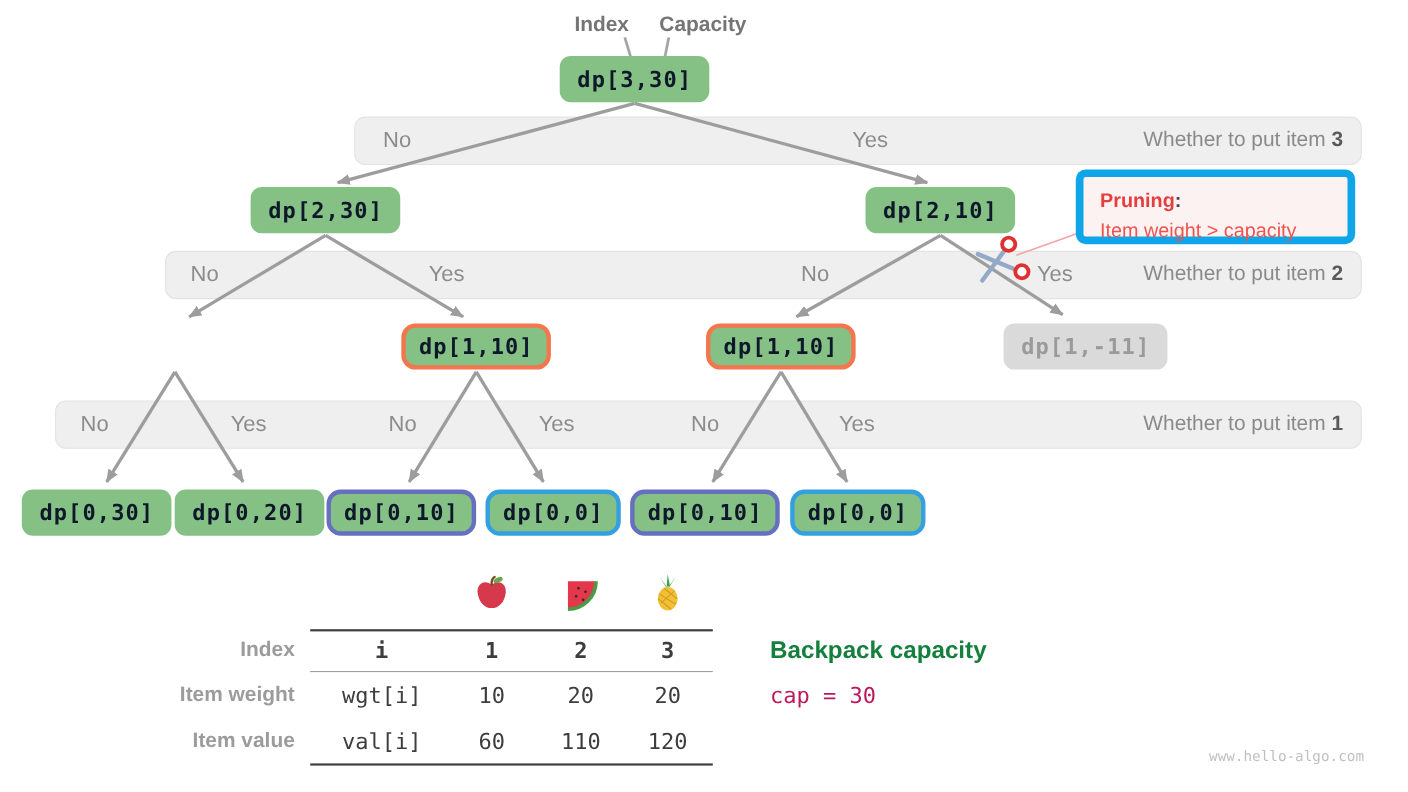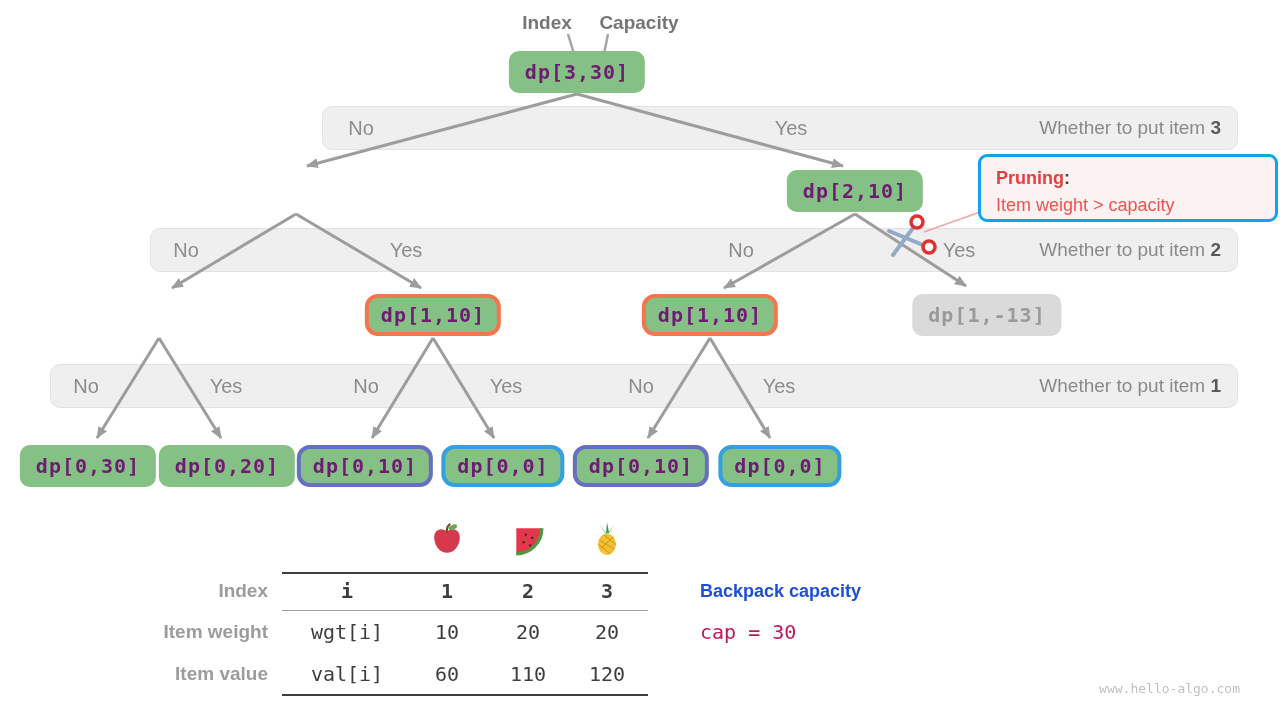--- a/index.html
+++ b/index.html
@@ -19,60 +19,60 @@
   .bar .bq{
     position:absolute;right:16px;top:50%;transform:translateY(-50%);
     font-size:19px;color:#8a8a8a;white-space:nowrap;
   }
   .bar .bq b{color:#5a5a5a;font-weight:bold;}
   
   #edges{position:absolute;left:0;top:0;z-index:2;}
   
   .node{
     position:absolute;transform:translate(-50%,-50%);z-index:3;
-    background:#85c185;color:#701a75;
+    background:#85c185;color:#0f172a;
     font-family:"DejaVu Sans Mono","Liberation Mono",monospace;
     font-weight:bold;font-size:20px;letter-spacing:1px;line-height:22px;
     padding:10px 16px;border-radius:10px;white-space:nowrap;
   }
   .node.ol{padding:6px 12px;border-radius:13px;}
   .node.orange{border:4px solid #f4764f;}
   .node.purple{border:4px solid #666fc0;}
   .node.blue{border:4px solid #35a0e0;}
   .node.gray{background:#dadada;color:#9a9a9a;}
   
   .toplabel{
     position:absolute;transform:translateX(-50%);z-index:3;
     font-size:19px;font-weight:bold;color:#757575;white-space:nowrap;
   }
   
   #pruning-box{
-    position:absolute;left:978px;top:154px;width:300px;height:68px;box-sizing:border-box;
-    background:#fdf2f2;border:3px solid #0ea5e9;border-radius:9px;z-index:4;
+    position:absolute;left:978px;top:154px;width:254px;height:68px;box-sizing:border-box;
+    background:#fdf2f2;border:7px solid #0ea5e9;border-radius:9px;z-index:4;
     padding:8px 0 0 15px;line-height:27px;font-size:18px;white-space:nowrap;
   }
   #pruning-box .pt{color:#e53e3e;font-weight:bold;}
   #pruning-box .pc{color:#454545;font-weight:bold;}
   #pruning-box .pd{color:#ef5350;}
   
   .rule{position:absolute;z-index:1;}
   .rowlabel{
     position:absolute;width:210px;text-align:right;transform:translateY(-50%);
     font-size:19px;font-weight:bold;color:#9c9c9c;white-space:nowrap;z-index:2;
   }
   .cell{
     position:absolute;transform:translate(-50%,-50%);z-index:2;
     font-family:"DejaVu Sans Mono","Liberation Mono",monospace;
     font-size:20px;color:#3d3d3d;white-space:nowrap;
   }
   .cell.hd{font-weight:bold;}
   .fruit{position:absolute;transform:translate(-50%,-50%);z-index:2;line-height:0;}
   #capacity-label{
     position:absolute;left:700px;top:591px;transform:translateY(-50%);
-    font-size:18px;font-weight:bold;color:#1d4ed8;white-space:nowrap;z-index:2;
+    font-size:22px;font-weight:bold;color:#15803d;white-space:nowrap;z-index:2;
   }
   #capacity-value{
     position:absolute;left:700px;top:632px;transform:translateY(-50%);
     font-family:"DejaVu Sans Mono","Liberation Mono",monospace;
     font-size:20px;color:#be185d;white-space:nowrap;z-index:2;
   }
   #watermark{
     position:absolute;right:40px;top:688px;transform:translateY(-50%);
     font-family:"DejaVu Sans Mono","Liberation Mono",monospace;
     font-size:13px;color:#c0c0c0;white-space:nowrap;z-index:2;
@@ -135,24 +135,25 @@
     <line x1="980" y1="212" x2="924" y2="232" stroke="#f2a5a5" stroke-width="1.5"></line>
     <g>
       <line x1="893" y1="255" x2="913" y2="228" stroke="#93a9c8" stroke-width="4" stroke-linecap="round"></line>
       <line x1="889" y1="231" x2="923" y2="245" stroke="#93a9c8" stroke-width="4" stroke-linecap="round"></line>
       <circle cx="917" cy="222" r="6" stroke="#e03131" stroke-width="3.5" fill="#ffffff"></circle>
       <circle cx="929" cy="247" r="6" stroke="#e03131" stroke-width="3.5" fill="#ffffff"></circle>
     </g>
   </svg>
 
   <div class="node" style="left:577px;top:72px;">dp[3,30]</div>
+  <div class="node" style="left:296px;top:191px;">dp[2,30]</div>
   <div class="node" style="left:855px;top:191px;text-align:right;">dp[2,10]</div>
   <div class="node ol orange" style="left:433px;top:315px;">dp[1,10]</div>
   <div class="node ol orange" style="left:710px;top:315px;">dp[1,10]</div>
-  <div class="node gray" style="left:987px;top:315px;">dp[1,-13]</div>
+  <div class="node gray" style="left:987px;top:315px;">dp[1,-11]</div>
   <div class="node" style="left:88px;top:466px;">dp[0,30]</div>
   <div class="node" style="left:227px;top:466px;">dp[0,20]</div>
   <div class="node ol purple" style="left:365px;top:466px;">dp[0,10]</div>
   <div class="node ol blue" style="left:503px;top:466px;">dp[0,0]</div>
   <div class="node ol purple" style="left:641px;top:466px;">dp[0,10]</div>
   <div class="node ol blue" style="left:780px;top:466px;">dp[0,0]</div>
 
   <div id="pruning-box">
     <span class="pt">Pruning</span><span class="pc">:</span><br>
     <span class="pd">Item weight &gt; capacity</span>

